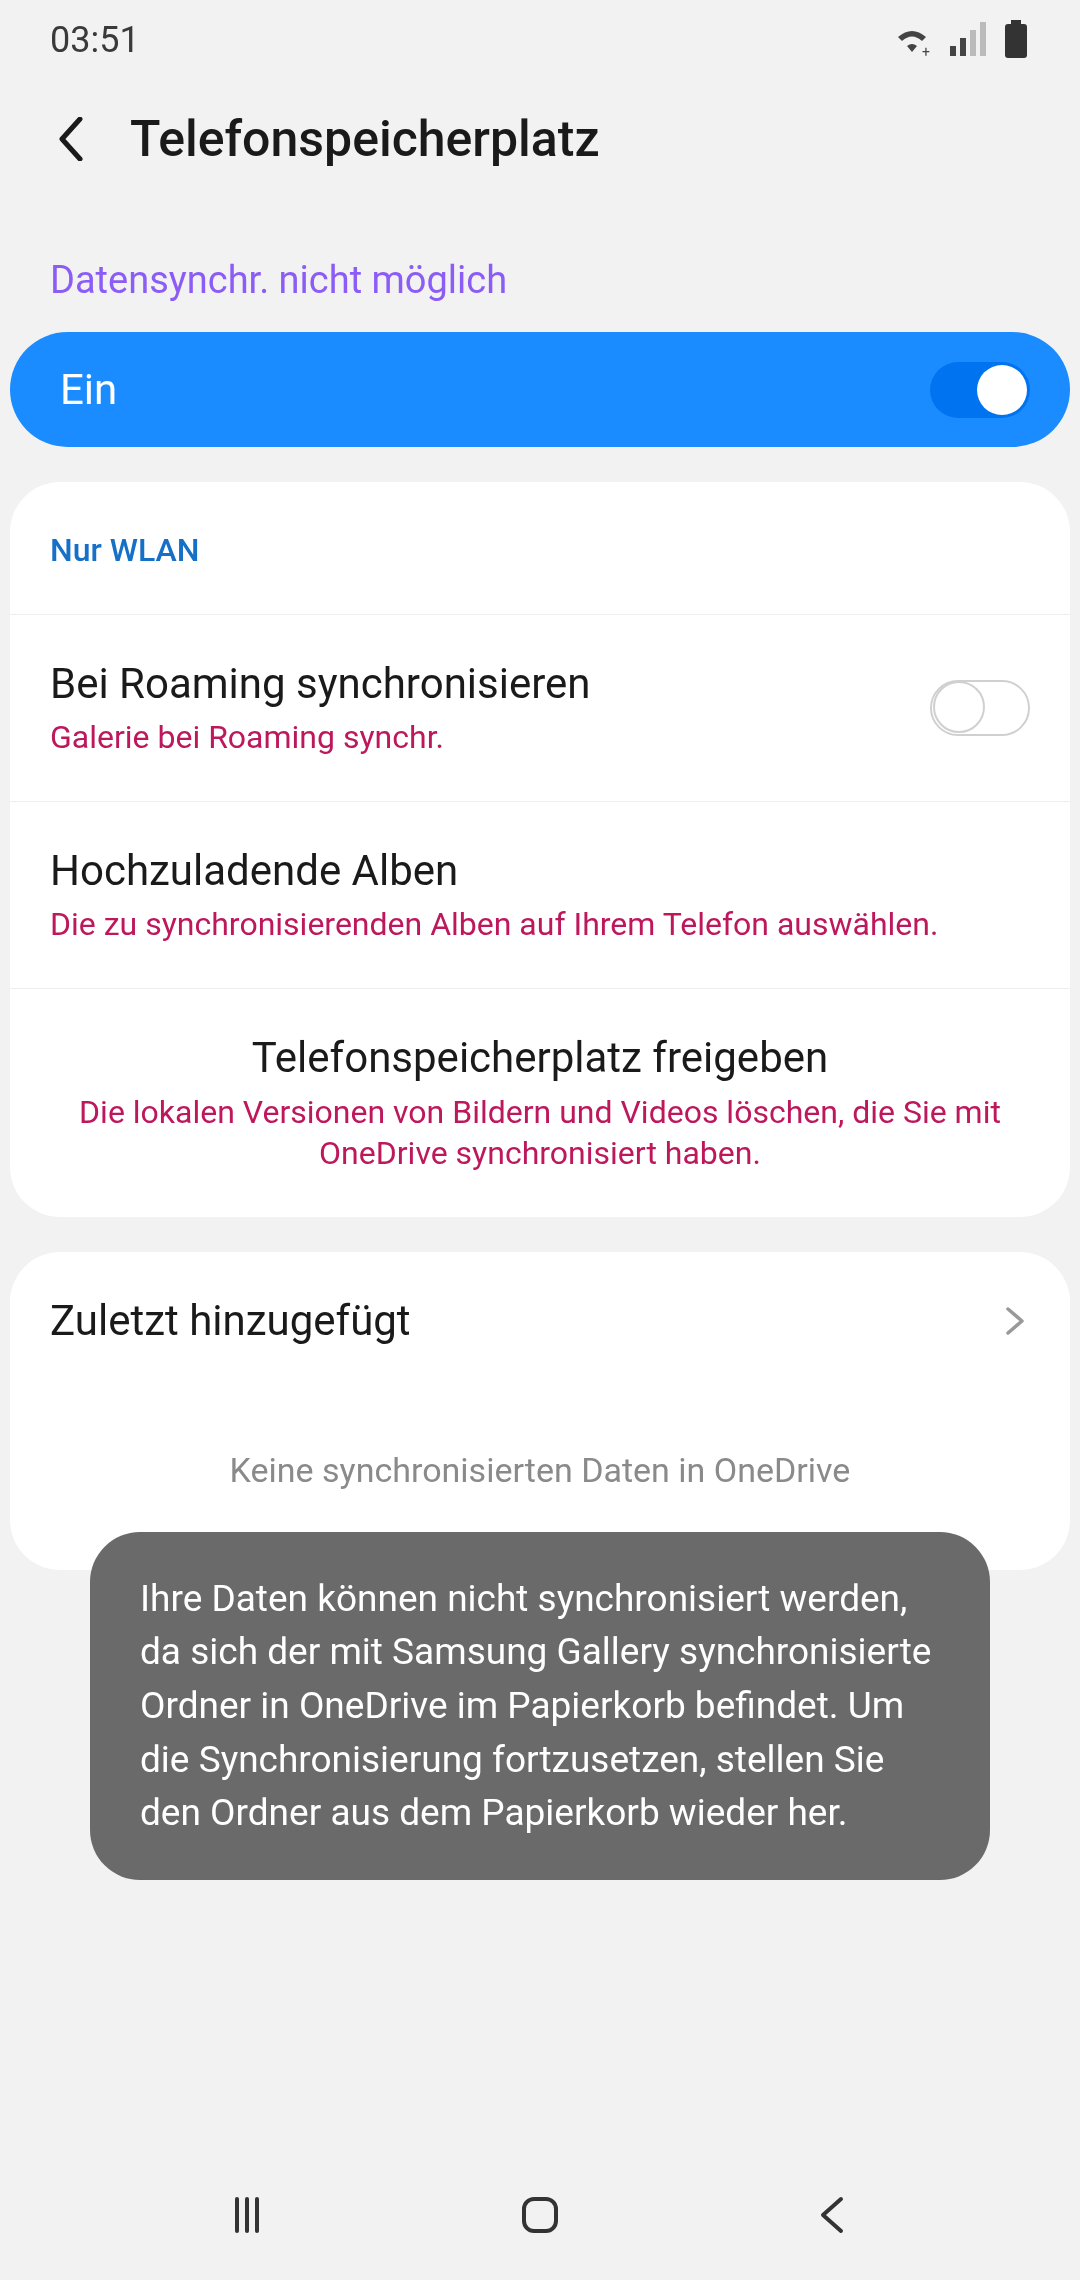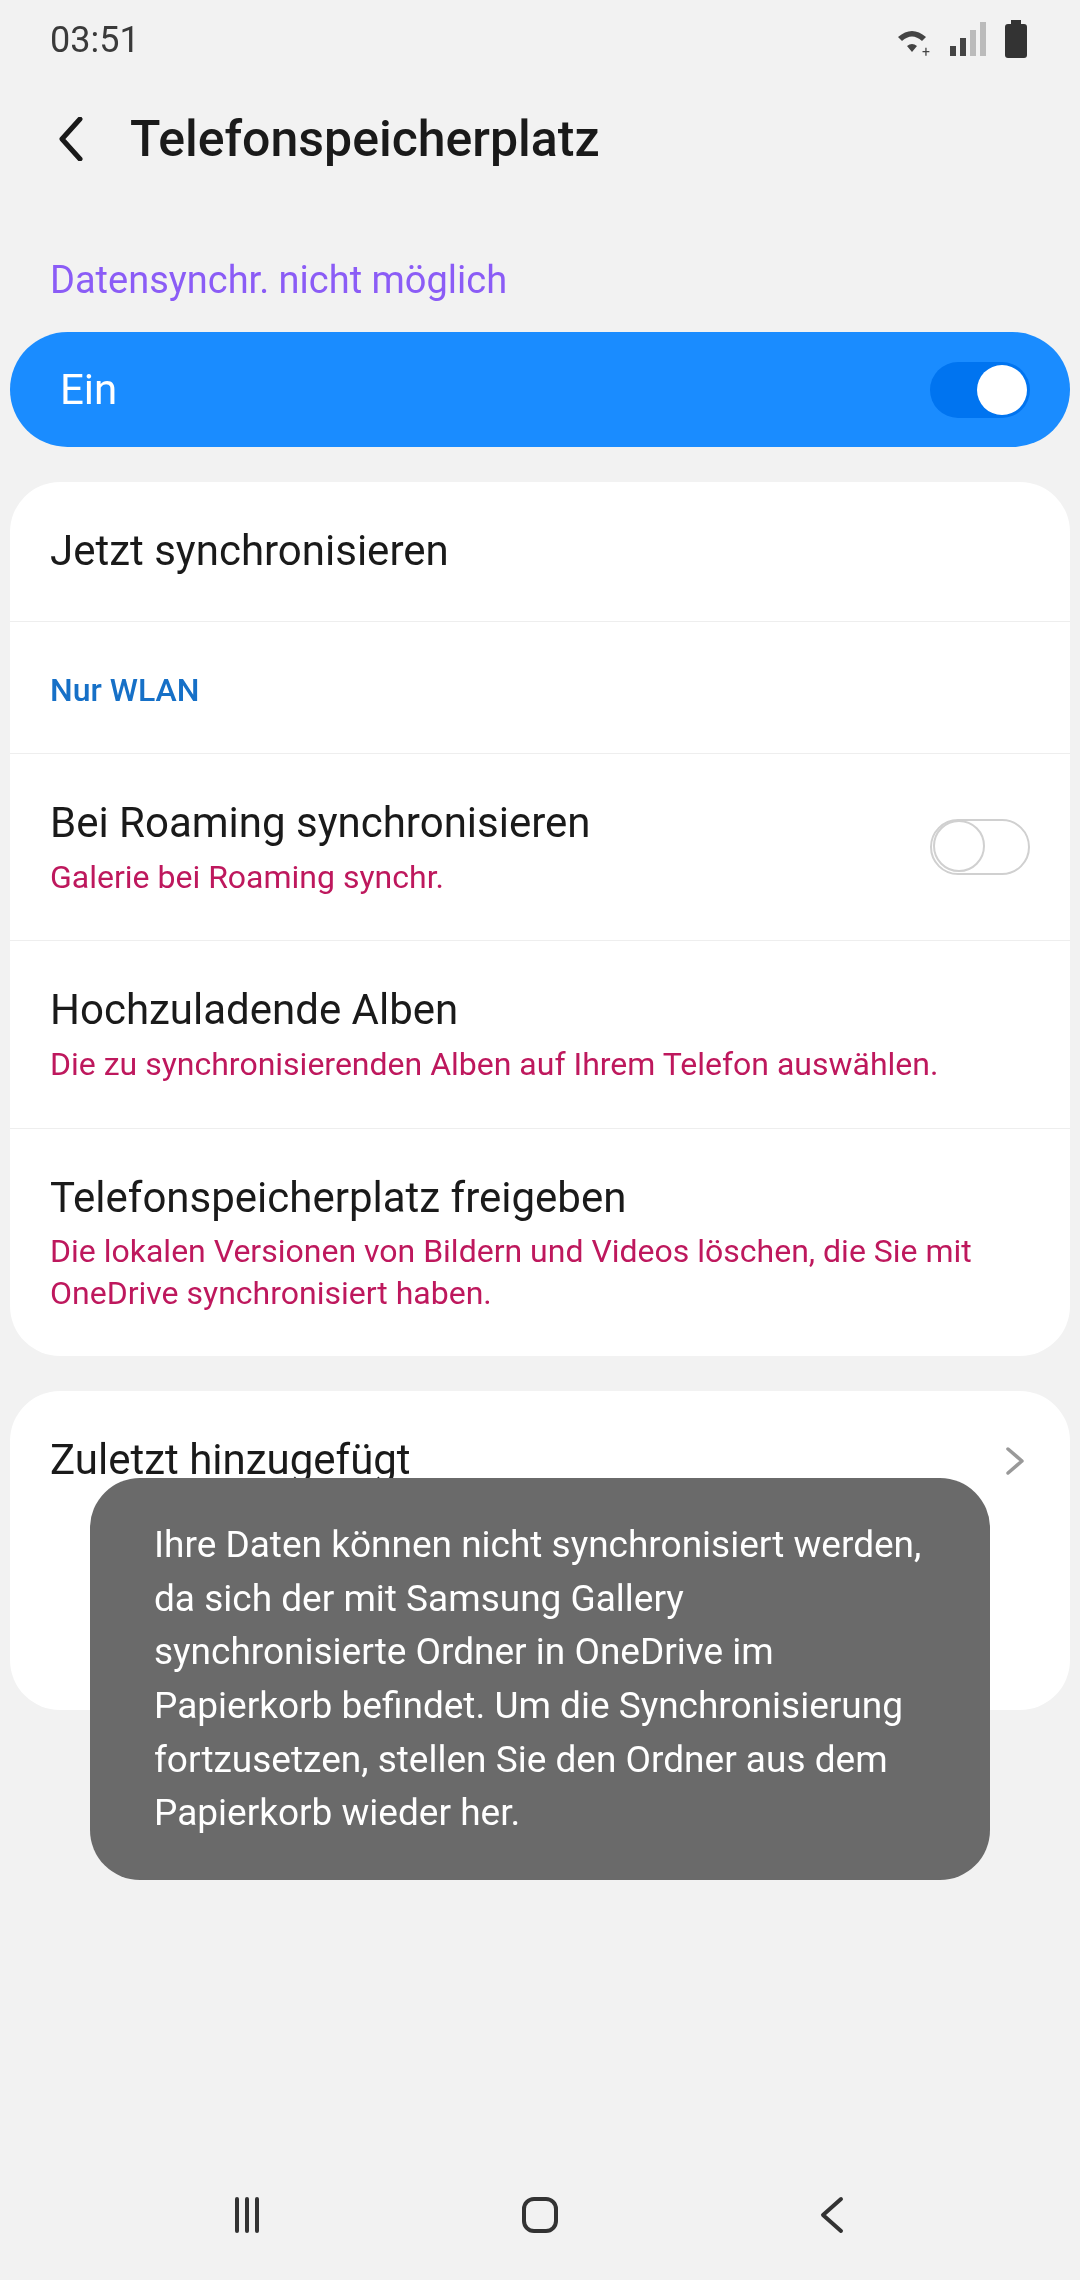--- a/index.html
+++ b/index.html
@@ -21,31 +21,31 @@
   .switch { position: relative; width: 100px; height: 56px; }
   .switch-track { position: absolute; inset: 0; border-radius: 28px; }
   .switch-thumb { position: absolute; width: 50px; height: 50px; background: #fff; border-radius: 50%; top: 3px; }
   .switch.on .switch-track { background: #0074f0; }
   .switch.on .switch-thumb { right: 3px; }
   .switch.off .switch-track { background: #fff; border: 2px solid #d0d0d0; }
   .switch.off .switch-thumb { left: 3px; background: #fff; border: 2px solid #d0d0d0; top: 1px; width: 52px; height: 52px; }
   
   .card { background: #fff; border-radius: 50px; margin: 35px 10px 0; overflow: hidden; }
   .row { padding: 42px 40px; border-bottom: 1px solid #eee; display: flex; align-items: center; justify-content: space-between; }
-  .row:last-child { border-bottom: none; }
+  .row:last-child { border-bottom: none; text-align: center; }
   .row-text { flex: 1; }
   .row-title { font-size: 42px; color: #1a1a1a; font-weight: 400; line-height: 1.3; }
   .row-sub { font-size: 32px; color: #be185d; margin-top: 6px; line-height: 1.3; }
   .row-sub.blue { color: #1670c7; font-weight: 500; }
   
   .chevron-right { width: 30px; height: 30px; }
   
   .empty-msg { text-align: center; padding: 60px 40px 80px; font-size: 34px; color: #8a8a8a; }
   
-  .toast { position: absolute; left: 90px; right: 90px; bottom: 400px; background: #6a6a6a; color: #fff; border-radius: 50px; padding: 40px 64px; font-size: 37px; line-height: 1.45; }
+  .toast { position: absolute; left: 90px; right: 90px; bottom: 400px; background: #6a6a6a; color: #fff; border-radius: 50px; padding: 40px 50px; font-size: 37px; line-height: 1.45; }
   
   .nav-bar { position: absolute; bottom: 0; left: 0; right: 0; height: 130px; display: flex; align-items: center; justify-content: space-around; padding: 0 100px; }
   .nav-btn { width: 70px; height: 70px; display: flex; align-items: center; justify-content: center; }
 </style>
 </head>
 <body>
 
 <div class="status-bar">
   <div class="status-time">03:51</div>
   <div class="status-icons">
@@ -79,25 +79,20 @@
 
 <div class="master-toggle">
   <div class="master-toggle-label">Ein</div>
   <div class="switch on">
     <div class="switch-track"></div>
     <div class="switch-thumb"></div>
   </div>
 </div>
 
 <div class="card">
-  <div class="row">
-    <div class="row-text">
-      <div class="row-title">Jetzt synchronisieren</div>
-    </div>
-  </div>
   <div class="row">
     <div class="row-text">
       <div class="row-sub blue">Nur WLAN</div>
     </div>
   </div>
   <div class="row">
     <div class="row-text">
       <div class="row-title">Bei Roaming synchronisieren</div>
       <div class="row-sub">Galerie bei Roaming synchr.</div>
     </div>

